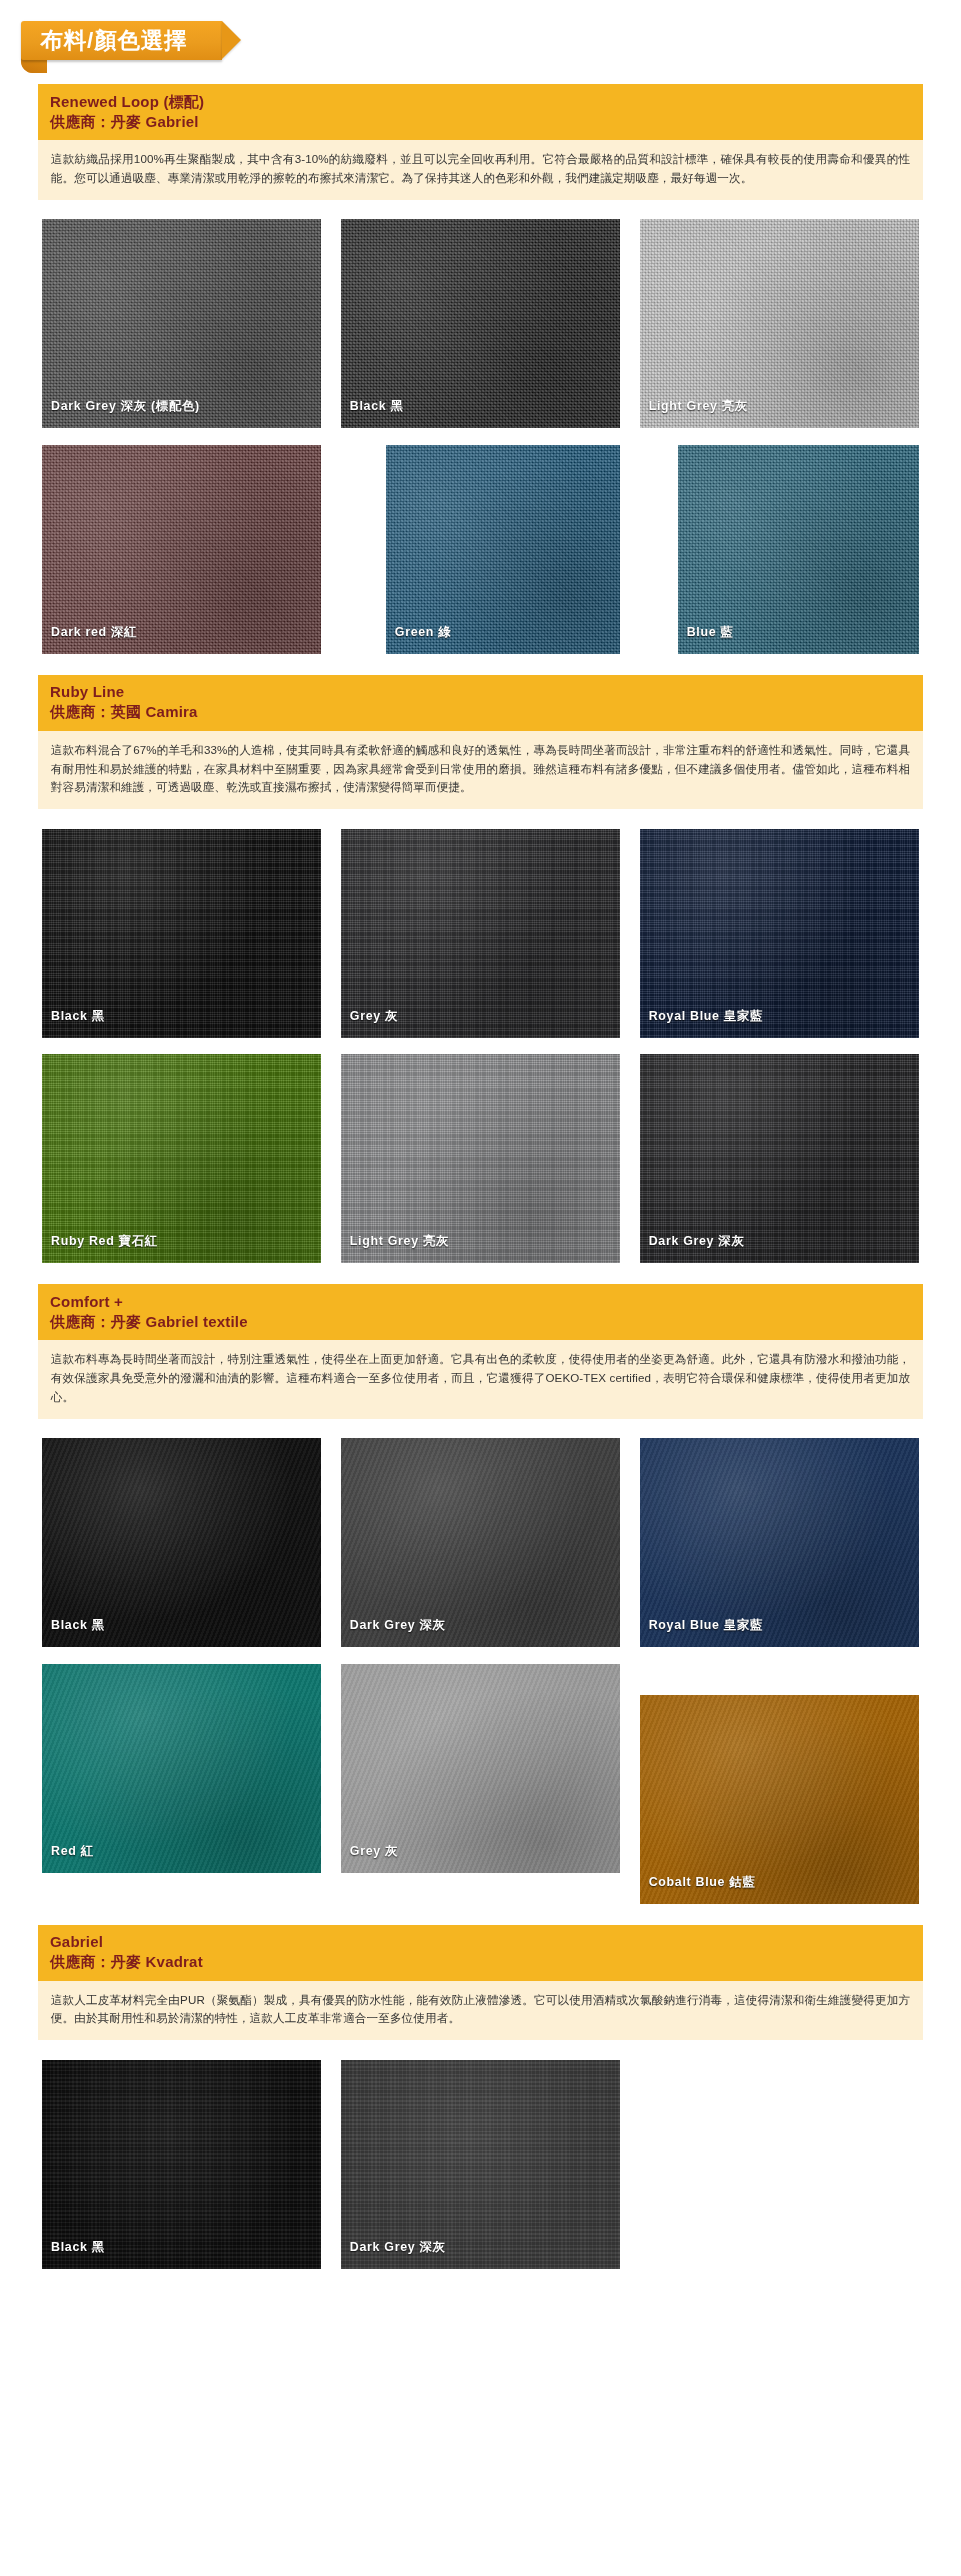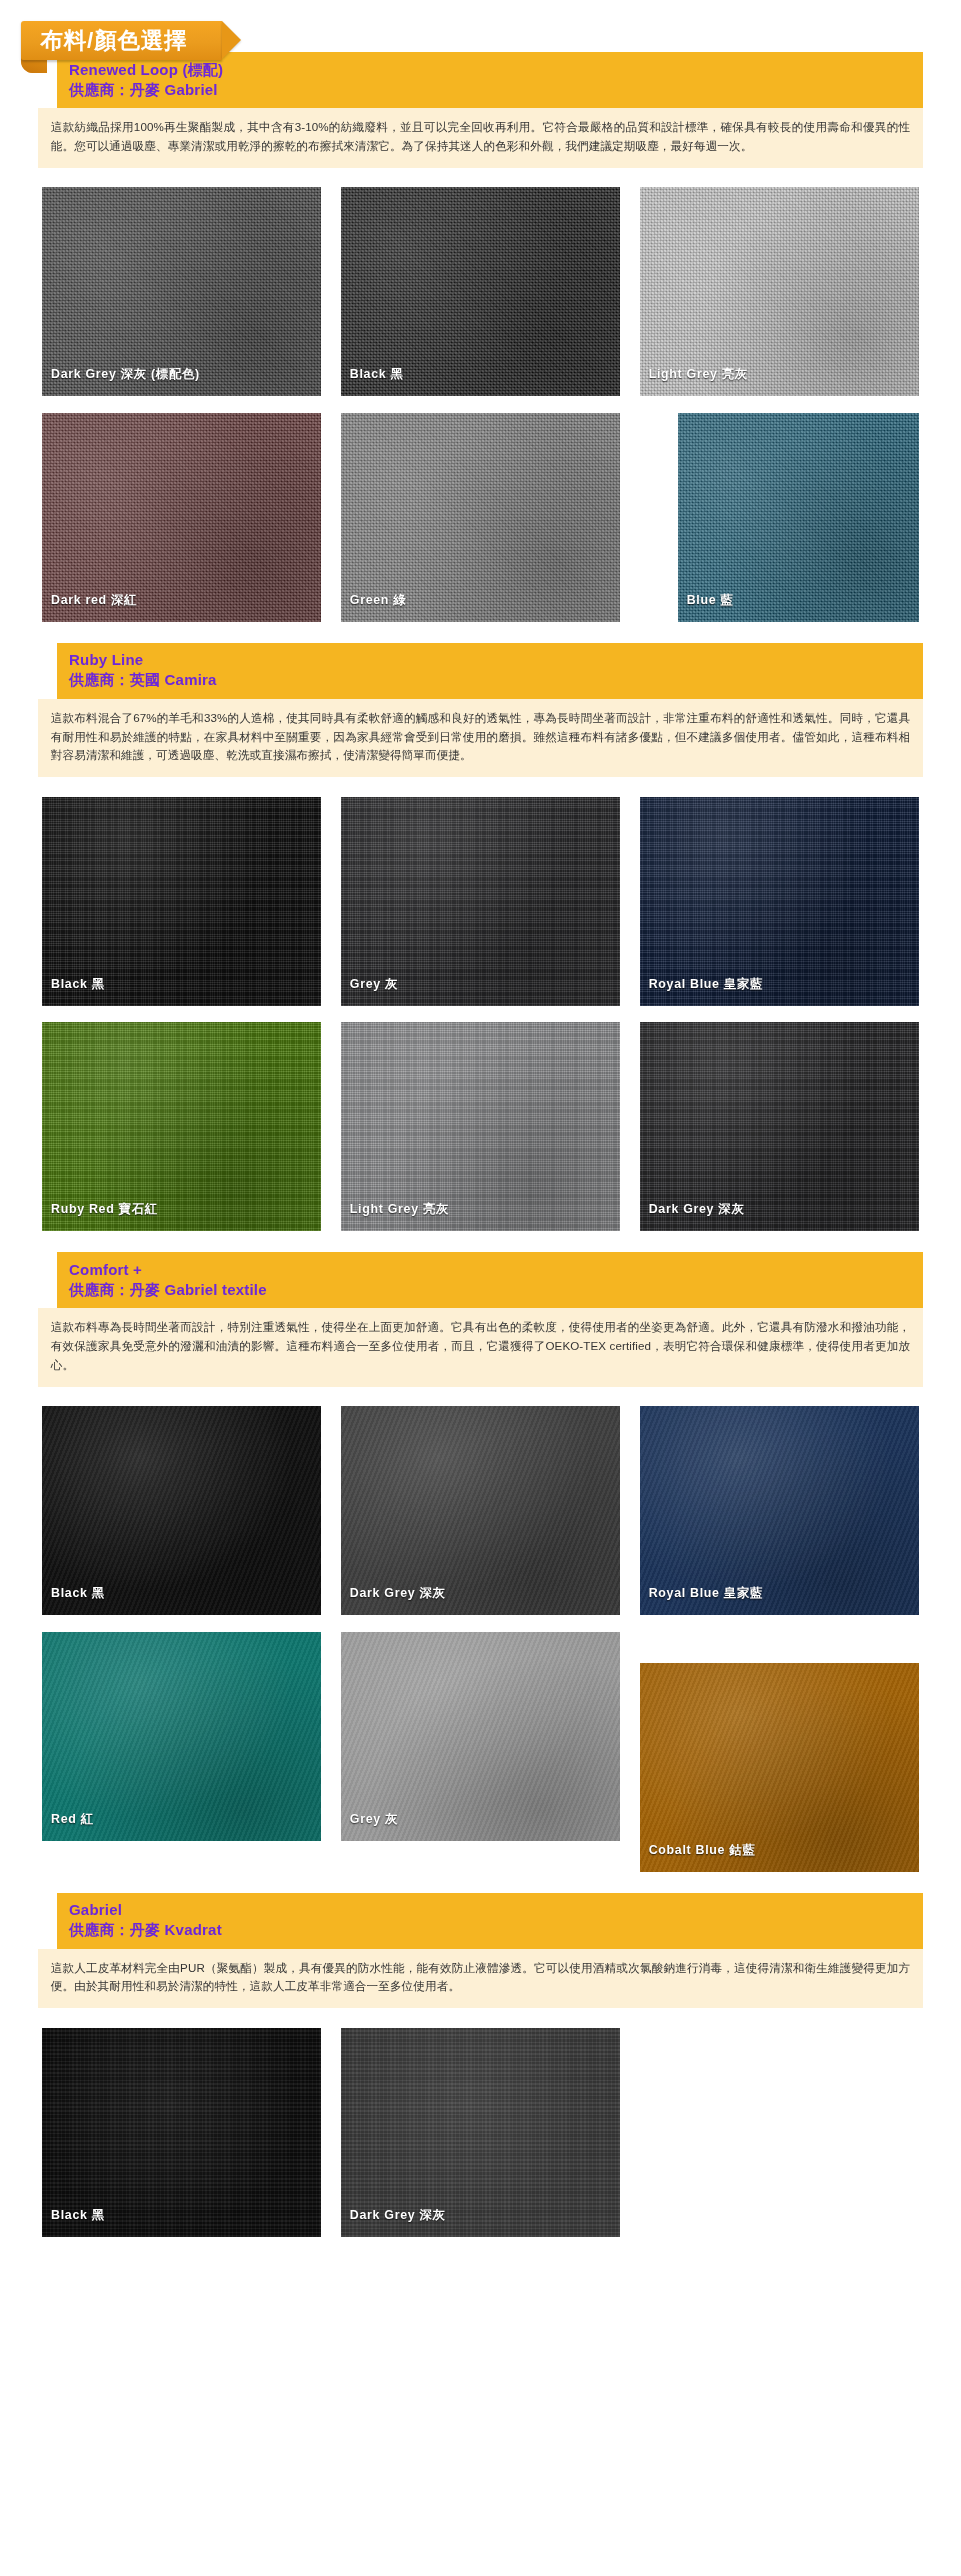--- a/index.html
+++ b/index.html
@@ -12,21 +12,21 @@
     width: 961px;
     font-family: "Liberation Sans", "DejaVu Sans", sans-serif;
     color: #333333;
     -webkit-font-smoothing: antialiased;
   }
 
   
   .ribbon-wrap {
     position: relative;
     padding: 21px 0 0 21px;
-    height: 52px;
+    height: 84px;
   }
   .ribbon {
     position: relative;
     display: inline-block;
     background: linear-gradient(180deg, #f5a623 0%, #eb9c1e 55%, #e08e14 100%);
     color: #ffffff;
     font-size: 22.5px;
     font-weight: bold;
     letter-spacing: 0.8px;
     padding: 6.8px 35px 7.5px 19.5px;
@@ -61,22 +61,21 @@
     border-radius: 0 0 0 12px;
   }
 
   
   .section { margin: 0 0 6px 0; }
   .section-inner { padding: 0 38px; }
 
   .sec-head {
     background: #f5b521;
     padding: 7.5px 12px 8.3px 12px;
-    color: #6d28d9;
-    margin-left: 19px;
+    color: #7f1d1d;
   }
   .sec-head .name {
     font-size: 15px;
     font-weight: bold;
     letter-spacing: 0.2px;
     line-height: 1.35;
   }
   .sec-head .supplier {
     font-size: 15px;
     font-weight: bold;
@@ -195,21 +194,21 @@
         </div>
         <div class="swatch tex-weave" style="background-color: rgb(20, 20, 20);">
           <span class="label">Black 黑</span>
         </div>
         <div class="swatch tex-weave" style="background-color: rgb(184, 184, 184);">
           <span class="label">Light Grey 亮灰</span>
         </div>
         <div class="swatch tex-weave" style="background-color: rgb(92, 48, 48);">
           <span class="label">Dark red 深紅</span>
         </div>
-        <div class="swatch tex-weave" style="background-color: #737373;">
+        <div class="swatch tex-weave" style="background-color: #0c4a6e; margin-left: 45px;">
           <span class="label">Green 綠</span>
         </div>
         <div class="swatch tex-weave" style="background-color: rgb(22, 86, 110); margin-left: 38px;">
           <span class="label">Blue 藍</span>
         </div>
       </div>
     </div>
     <div class="section">
       <div class="section-inner">
         <div class="sec-head">

